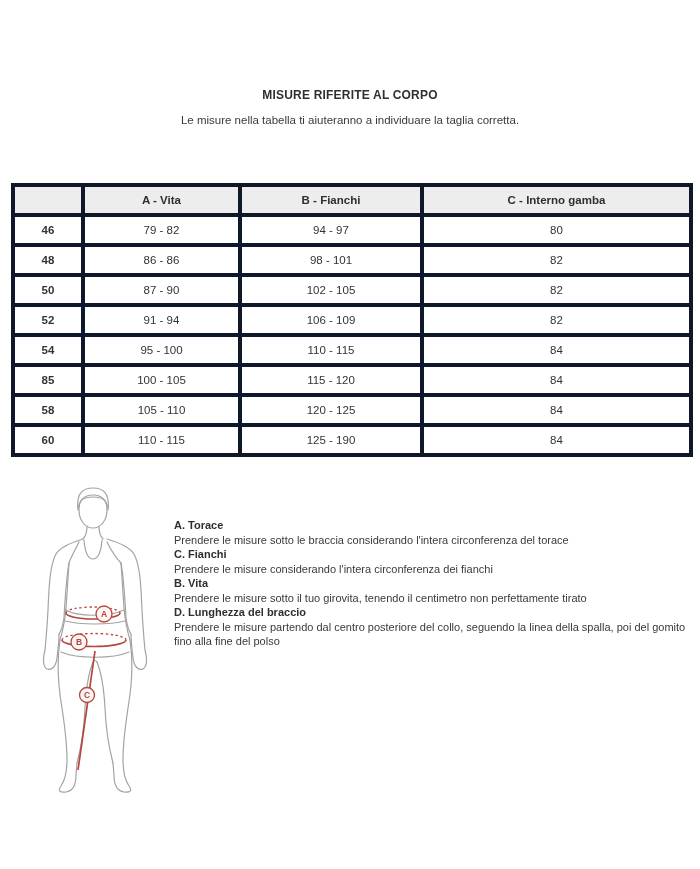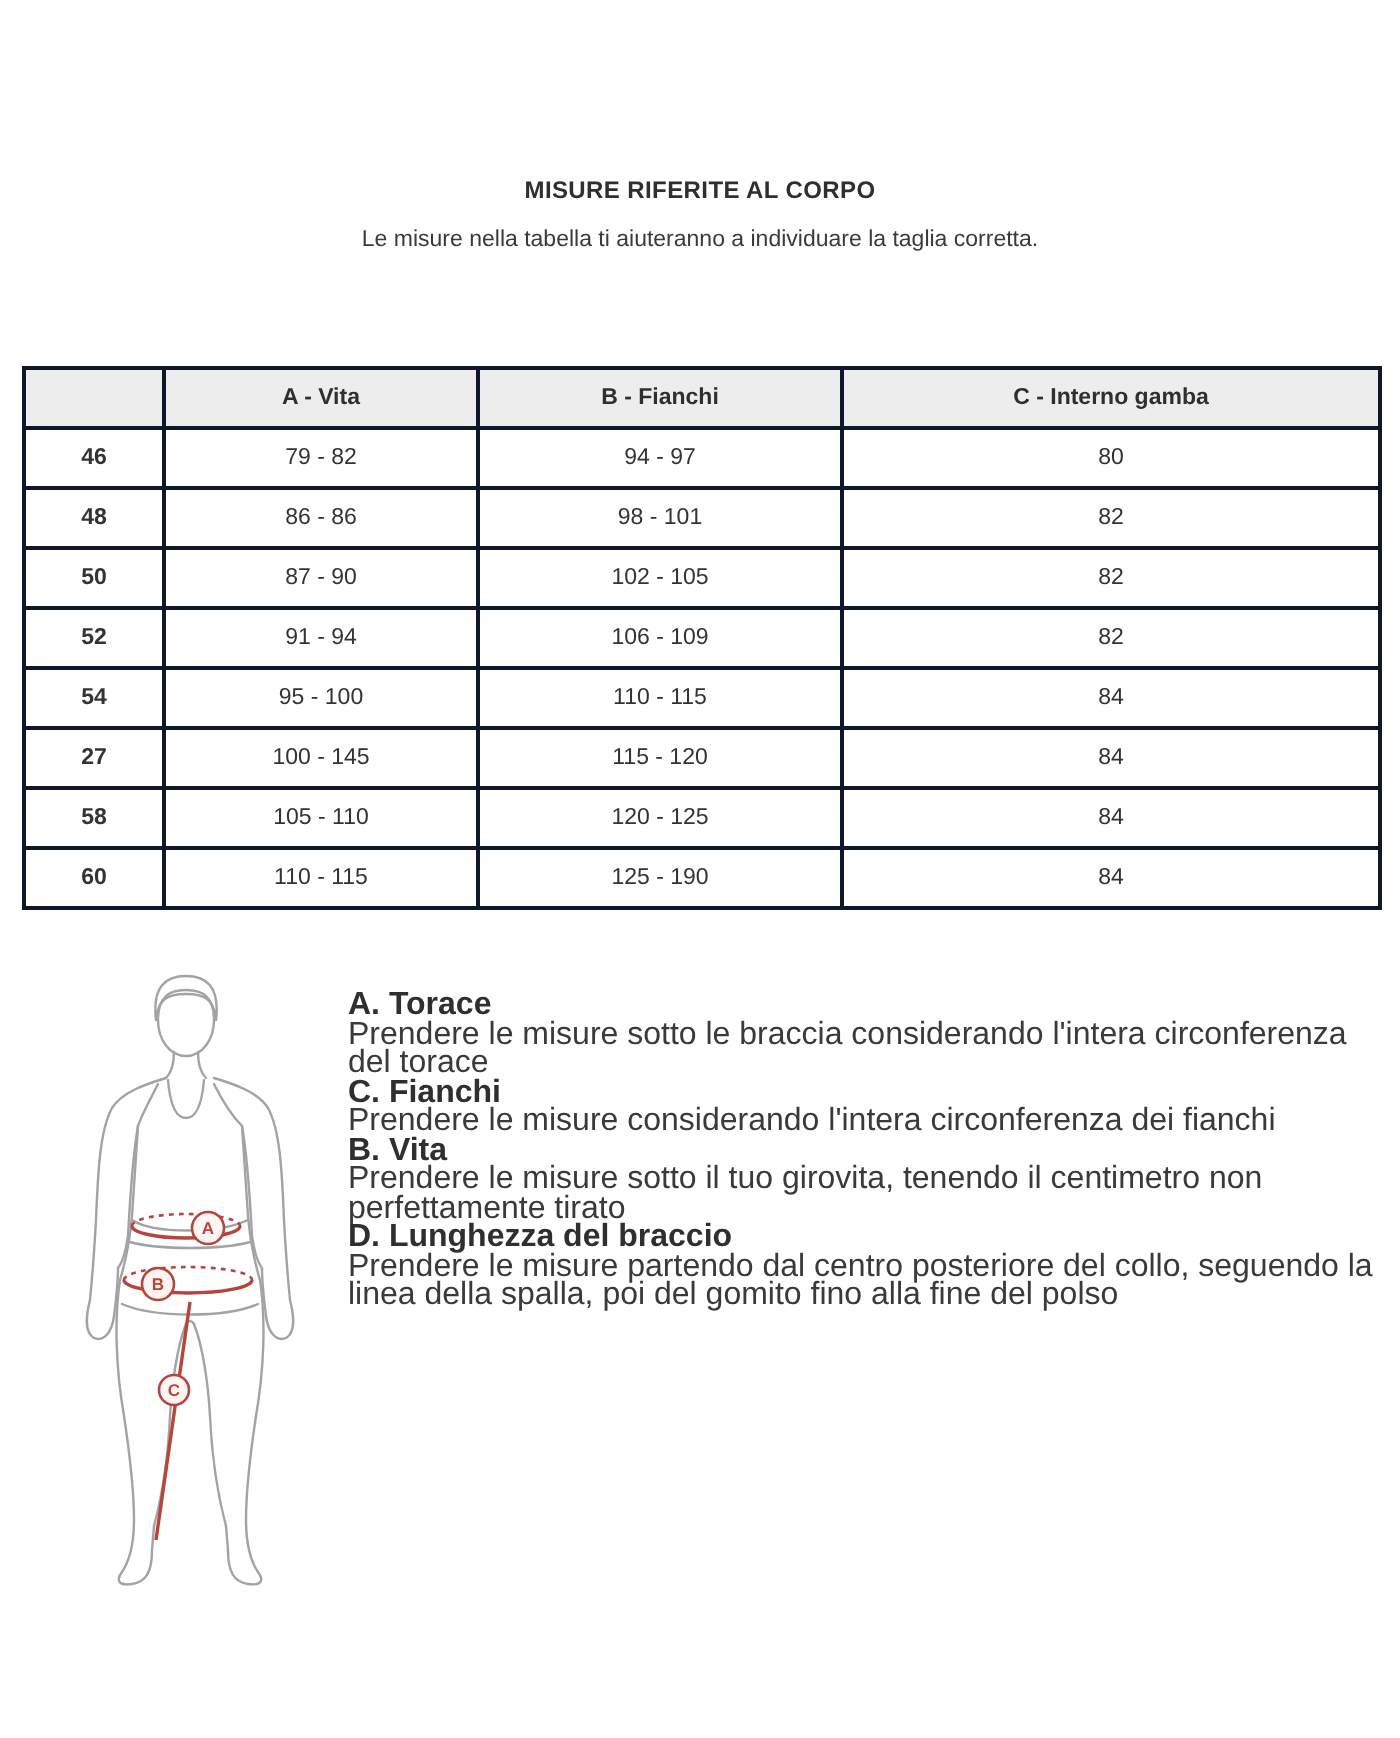--- a/index.html
+++ b/index.html
@@ -17,34 +17,34 @@
   .page-header { position:absolute; top:88px; left:0; width:700px; text-align:center; }
   .page-title { font-size:12px; font-weight:bold; letter-spacing:.2px; color:#2f2f2f; }
   .page-subtitle { margin-top:11px; font-size:11.5px; line-height:14px; color:#3a3a3a; }
 
   
   table.size-table {
     position:absolute; top:183px; left:11px;
     width:678px; border-collapse:collapse; table-layout:fixed;
   }
   .size-table th, .size-table td {
-    border:2px solid #0f172a;
+    border:4px solid #0f172a;
     height:30px;
     text-align:center; vertical-align:middle;
     font-size:11.5px; color:#333;
     padding:0 4px;
   }
   .size-table th { background:#ededed; font-weight:bold; color:#2f2f2f; }
   .size-table td.size-cell { font-weight:bold;margin-top:36px; }
   .col-size { width:70px; } .col-vita { width:157px; }
   .col-fianchi { width:182px; } .col-gamba { width:269px; }
 
   
   .figure-svg { position:absolute; top:460px; left:25px; }
-  .guide { position:absolute; top:496px; left:174px; width:520px; font-size:16px; line-height:14.5px; color:#3a3a3a; }
+  .guide { position:absolute; top:518px; left:174px; width:520px; font-size:11px; line-height:14.5px; color:#3a3a3a; }
   .guide-label { font-weight:bold; color:#2f2f2f; }
 </style>
 </head>
 <body>
 
 <div class="page">
 
   <div class="page-header">
     <div class="page-title">MISURE RIFERITE AL CORPO</div>
     <div class="page-subtitle">
@@ -92,22 +92,22 @@
         <td>106 - 109</td>
         <td>82</td>
       </tr>
       <tr>
         <td class="size-cell">54</td>
         <td>95 - 100</td>
         <td>110 - 115</td>
         <td>84</td>
       </tr>
       <tr>
-        <td class="size-cell">27</td>
-        <td>100 - 145</td>
+        <td class="size-cell">85</td>
+        <td>100 - 105</td>
         <td>115 - 120</td>
         <td>84</td>
       </tr>
       <tr>
         <td class="size-cell">58</td>
         <td>105 - 110</td>
         <td>120 - 125</td>
         <td>84</td>
       </tr>
       <tr>

